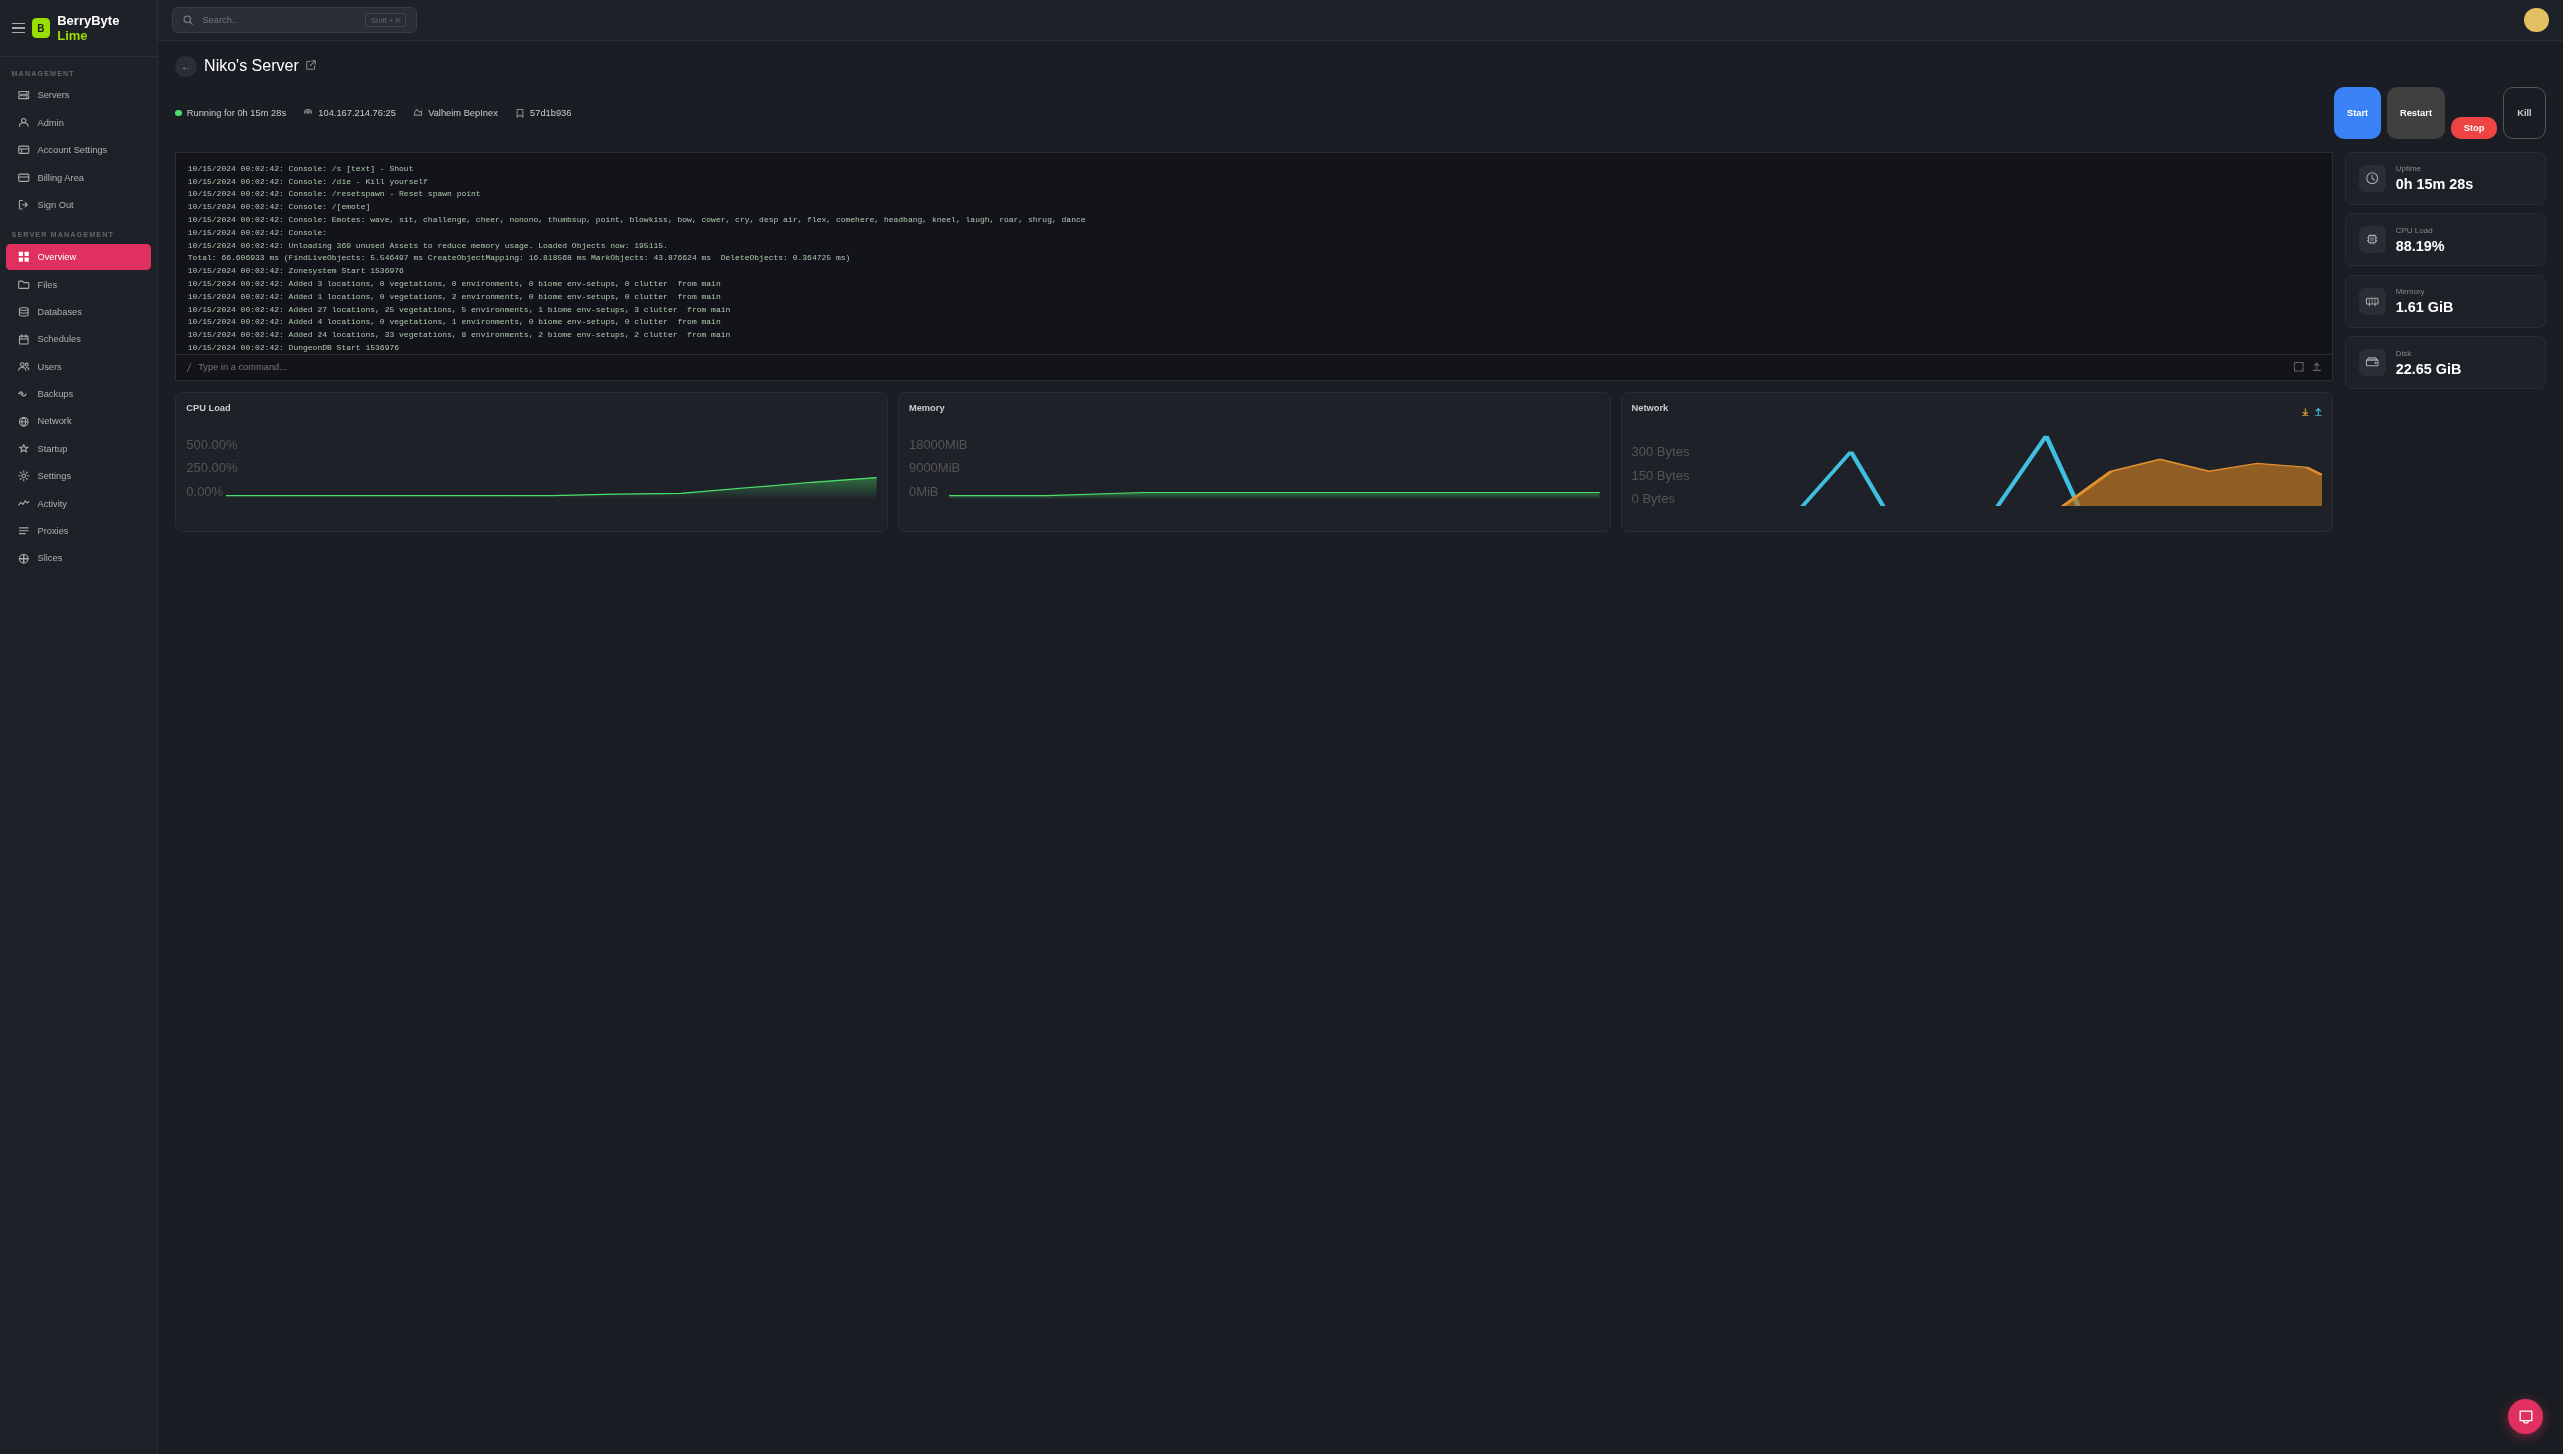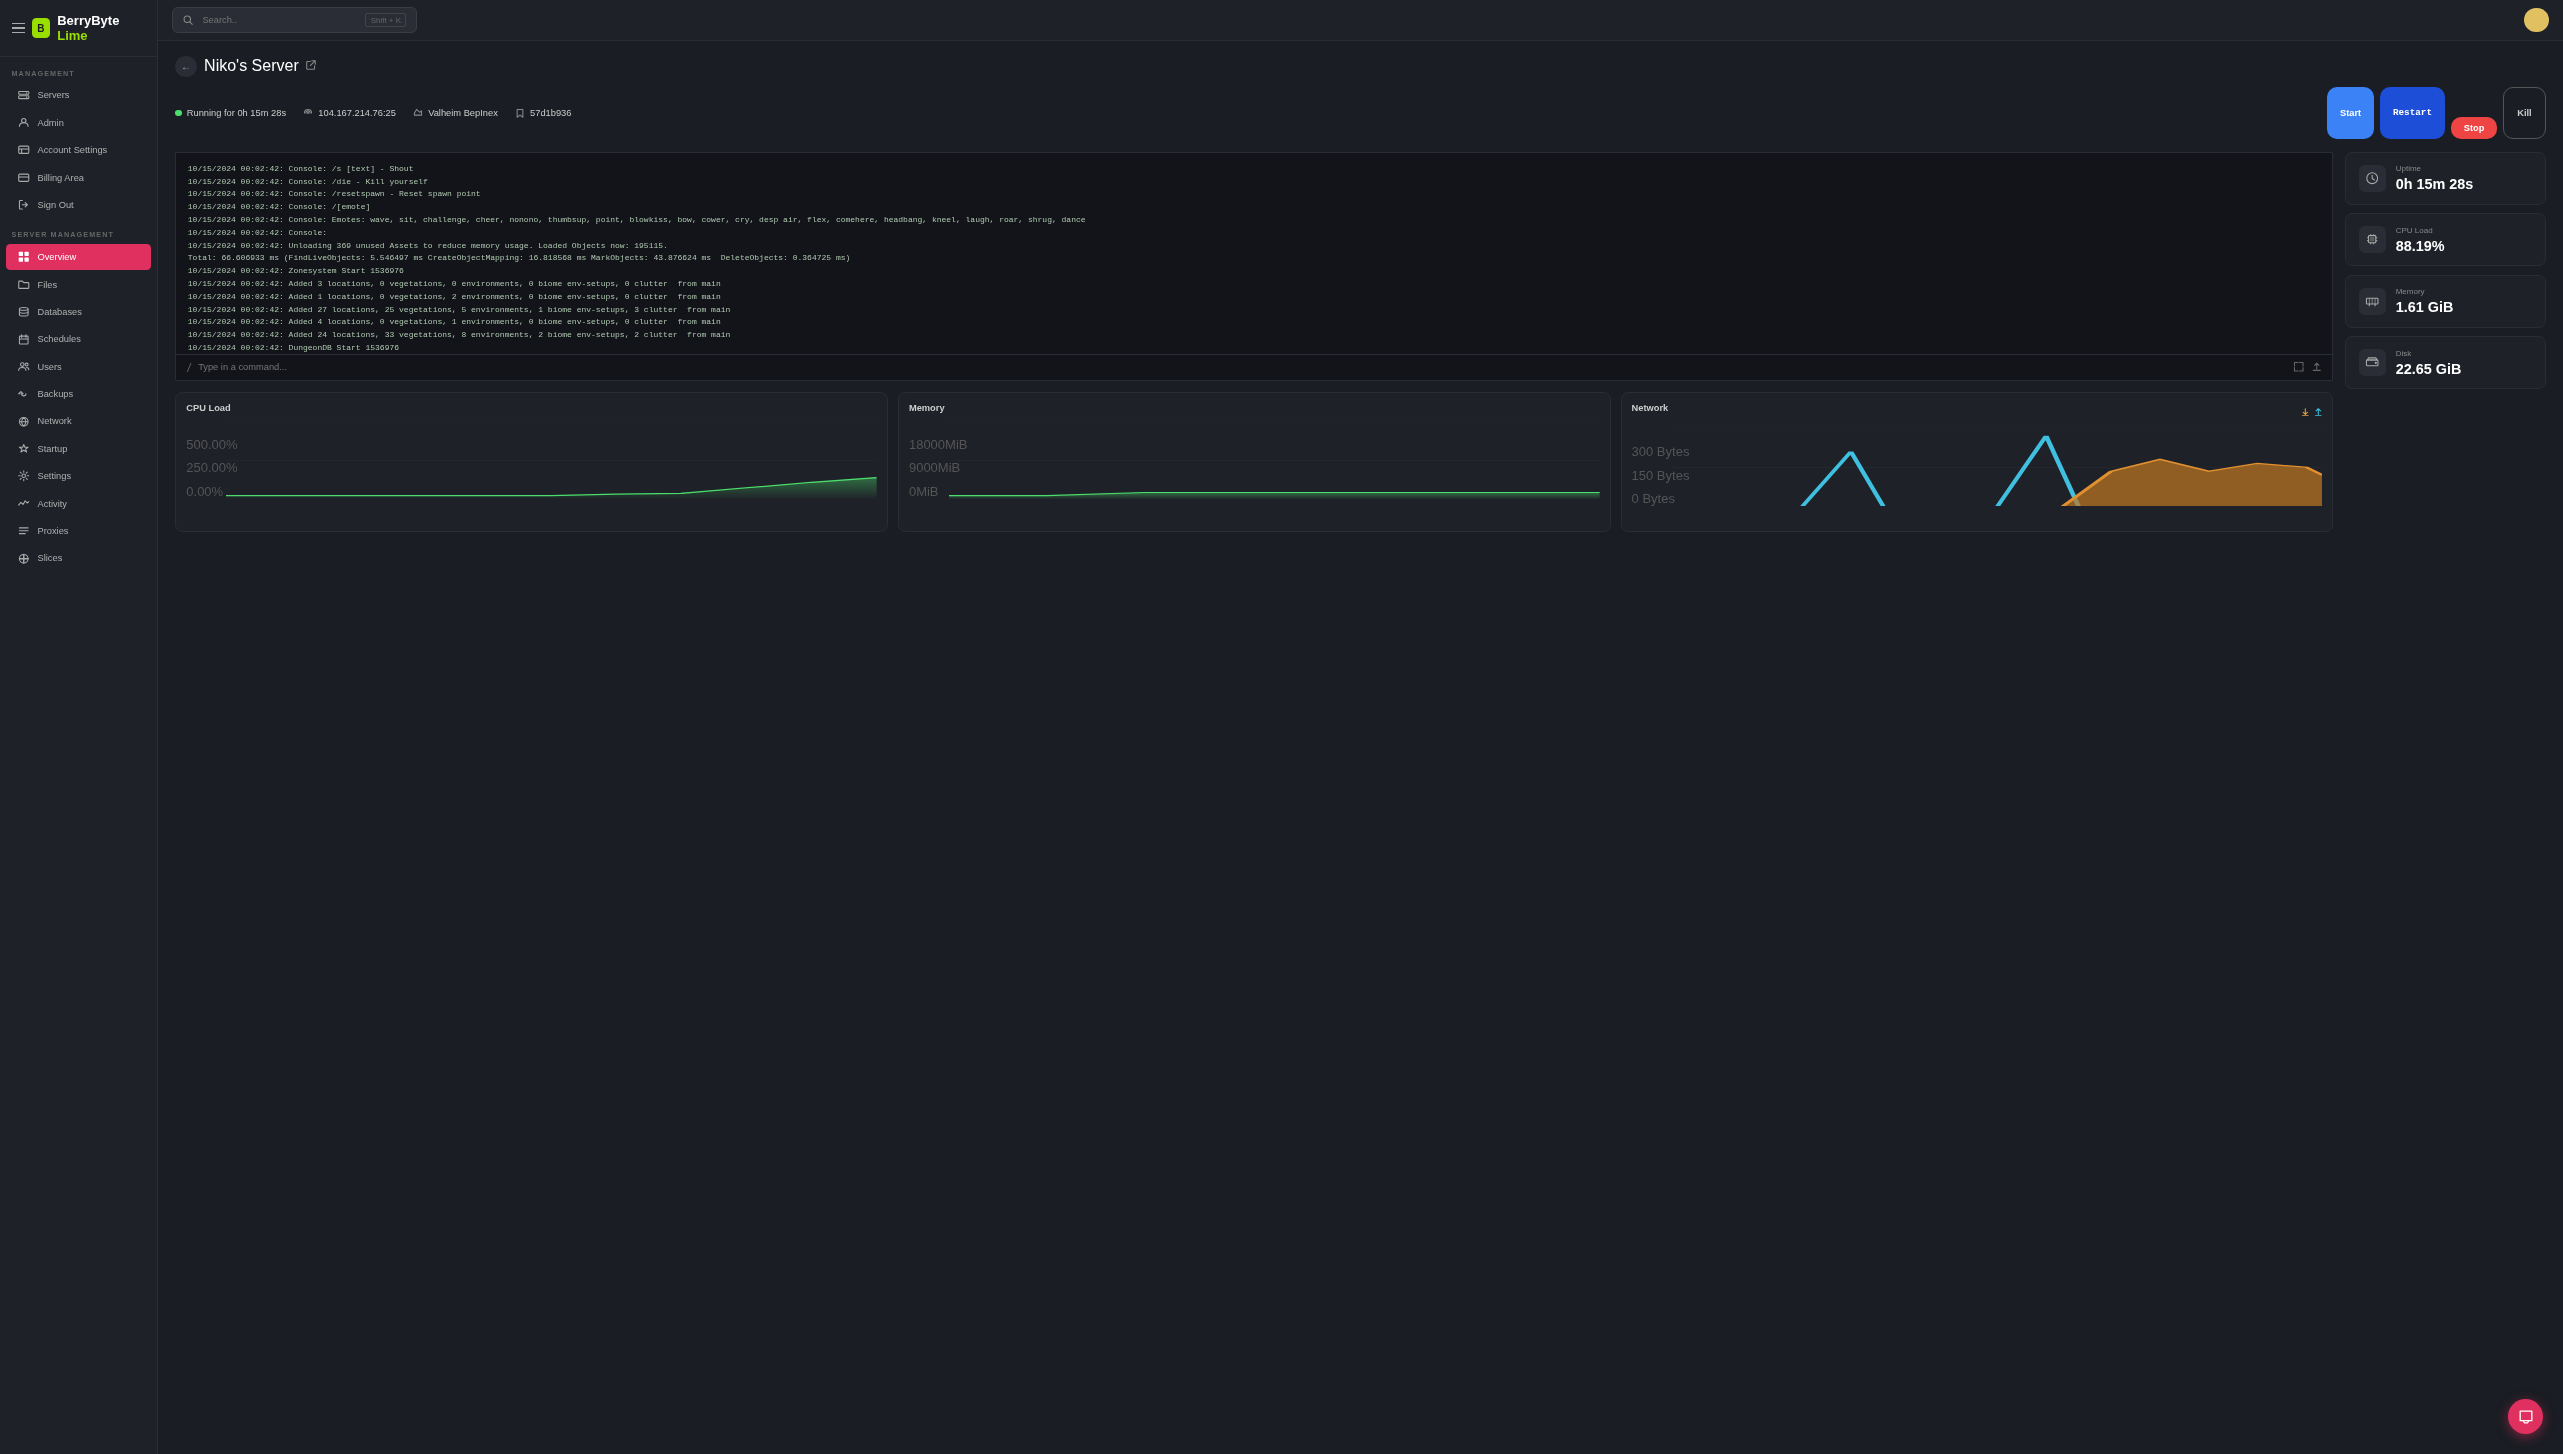--- a/index.html
+++ b/index.html
@@ -243,21 +243,21 @@
     .btn {
       padding: 5.8px 13px;
       border-radius: 10px;
       border: none;
       cursor: pointer;
       font-size: 9.3px;
       font-weight: 600;
     }
 
     .btn-start { background: #3b82f6; color: #fff; }
-    .btn-restart { background: #1d4ed8; color: #fff; font-family: Liberation Mono, monospace; }
+    .btn-restart { background: #404040; color: #fff; }
     .btn-stop { background: #ef4444; color: #fff; margin-top: 30px; }
     .btn-kill { background: transparent; color: #ccc; border: 0.7px solid #555; }
 
     
     .main-grid {
       display: grid;
       grid-template-columns: 1fr 201px;
       gap: 11.5px;
     }
 

